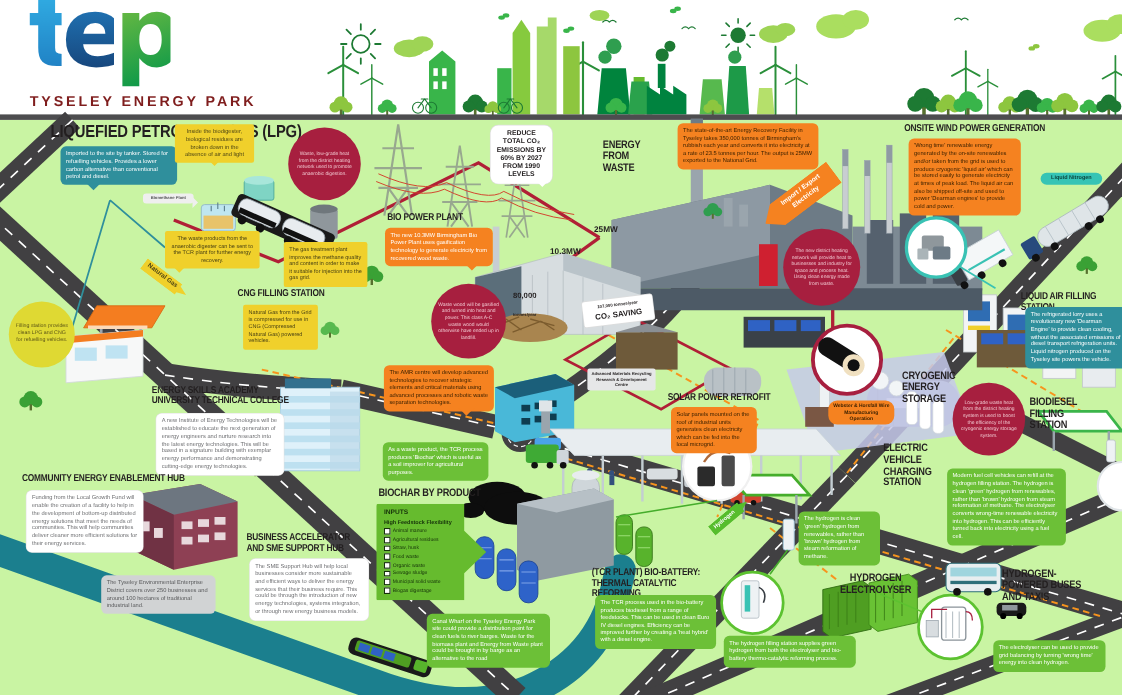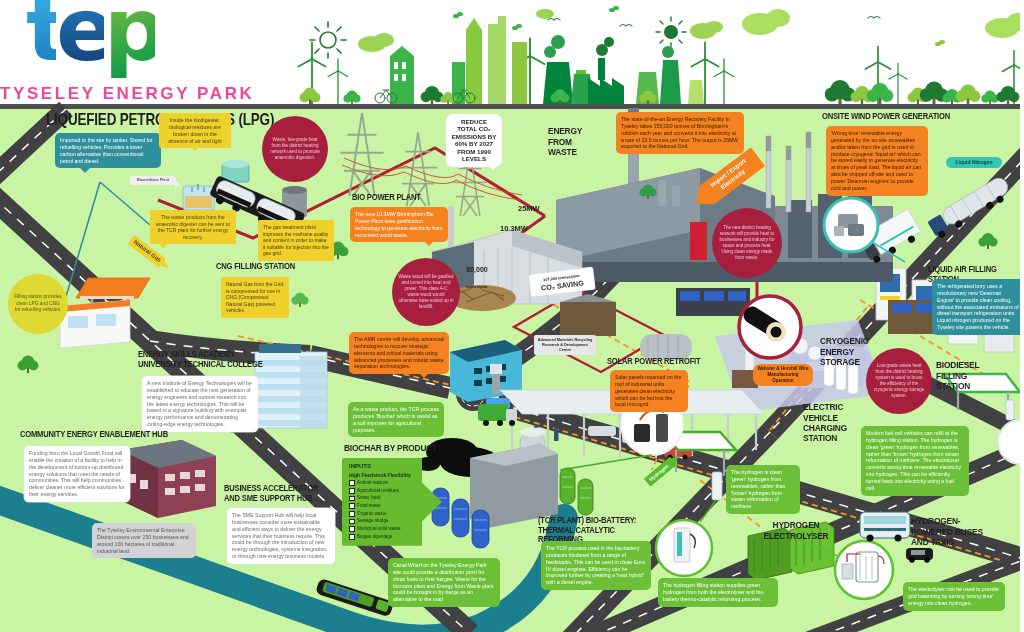--- a/index.html
+++ b/index.html
@@ -3,21 +3,21 @@
 <meta charset="utf-8">
 <style>
   html,body{margin:0;padding:0;background:#fff}
   #poster{position:relative;width:1020px;height:632px;overflow:hidden;background:#fff;font-family:"Liberation Sans",sans-serif}
   #scene{position:absolute;left:0;top:0;z-index:1}
   
   #logo{position:absolute;left:26px;top:-14px;z-index:6;font-family:"DejaVu Sans",sans-serif;font-weight:bold;font-size:88px;letter-spacing:-12px;line-height:1}
   #logo .lt{background:linear-gradient(180deg,#35b7ea,#1b75bc);-webkit-background-clip:text;background-clip:text;color:transparent}
   #logo .le{background:linear-gradient(180deg,#2489cf,#14386b);-webkit-background-clip:text;background-clip:text;color:transparent}
   #logo .lp{background:linear-gradient(160deg,#8dc63f,#00944a);-webkit-background-clip:text;background-clip:text;color:transparent}
-  #parkname{position:absolute;left:0;top:84px;z-index:6;color:#ec4899;font-weight:bold;font-size:17px;letter-spacing:2.6px}
+  #parkname{position:absolute;left:27px;top:84px;z-index:6;color:#7f1d1d;font-weight:bold;font-size:13px;letter-spacing:2.6px}
   
   .co{position:absolute;box-sizing:border-box;z-index:5;font-size:5.2px;line-height:1.32;border-radius:5px;padding:4px 5px}
   .h{position:absolute;z-index:5;font-weight:bold;color:#231f20;text-transform:uppercase;line-height:1.05;letter-spacing:-0.2px;transform:scaleY(1.18);transform-origin:left top}
   .h1{font-size:13.5px}.h2{font-size:7.6px}.h3{font-size:8.4px}
   .teal{background:#2f8f9c;color:#fff}
   .yellow{background:#f0d02b;color:#4c4414}
   .ycirc{background:#dfd933;color:#5d5616}
   .orangeK{background:#f58220;color:#3a2000}
   .orangeW{background:#f58220;color:#fff}
   .greenB{background:#6cc037;color:#fff}
@@ -594,21 +594,21 @@
 <div class="co whiteB" style="left:142px;top:376px;width:116px"><span>A new Institute of Energy Technologies will be established to educate the next generation of energy engineers and nurture research into the latest energy technologies. This will be based in a signature building with exemplar energy performance and demonstrating cutting-edge energy technologies.</span></div>
 
 <div class="h h2" style="left:352px;top:193px;width:96px"><span>BIO POWER PLANT</span></div>
 <div class="co orangeW" style="left:350px;top:207px;width:98px"><span>The new 10.3MW Birmingham Bio Power Plant uses gasification technology to generate electricity from recovered wood waste.</span><i class="tail" style="right:12px;bottom:-11px;border-top-color:#f58220;border-width:7px"></i></div>
 
 <div class="co bubble ctr" style="left:446px;top:114px;width:56px;background:#fff;color:#231f20;font-weight:bold;font-size:6.2px;line-height:1.2;box-shadow:0 0 0 0.6px #ddd"><span>REDUCE TOTAL CO₂ EMISSIONS BY 60% BY 2027 FROM 1990 LEVELS</span><i class="tail" style="right:2px;bottom:-10px;border-top-color:#fff;border-width:7px"></i></div>
 
 <div class="h h3" style="left:548px;top:126px;width:54px"><span>ENERGY FROM WASTE</span></div>
 <div class="co orangeK" style="left:616px;top:112px;width:128px"><span>The state-of-the-art Energy Recovery Facility in Tyseley takes 350,000 tonnes of Birmingham's rubbish each year and converts it into electricity at a rate of 23.5 tonnes per hour. The output is 25MW exported to the National Grid.</span></div>
 
-<div class="lbl" style="left:518px;top:204px;font-size:7.5px"><span>25MW</span></div>
+<div class="lbl" style="left:540px;top:204px;font-size:7.5px"><span>25MW</span></div>
 <div class="lbl" style="left:500px;top:224px;font-size:7.5px"><span>10.3MW</span></div>
 
 <div class="lbl ctr" style="left:460px;top:259px;width:34px;line-height:1"><span style="font-size:7px">80,000</span><br><span style="font-size:3.8px">tonnes/year</span></div>
 
 <div class="co crimson circ" style="left:392px;top:258px;width:68px;height:68px">
       <span>Waste wood will be gasified and turned into heat and power. This class A-C waste wood would otherwise have ended up in landfill.</span>
     </div>
 
 <div class="co ctr" style="left:530px;top:271px;width:64px;background:#fff;color:#231f20;padding:3px;border-radius:2px;transform:rotate(-7deg);box-shadow:0 0 0 0.6px #ddd"><span style="font-size:3.9px;font-weight:bold">107,000 tonnes/year</span><br><span style="font-size:7.2px;font-weight:bold">CO₂ SAVING</span></div>
 

